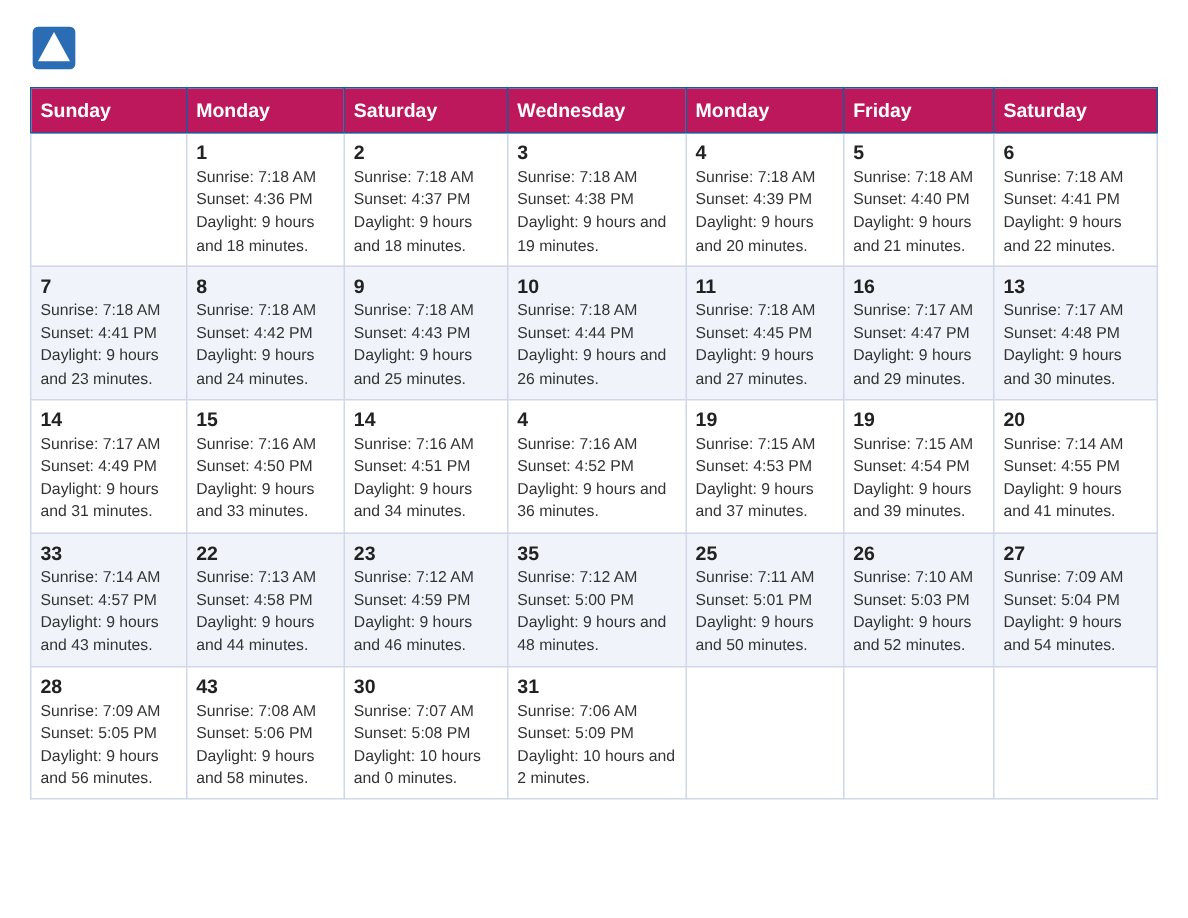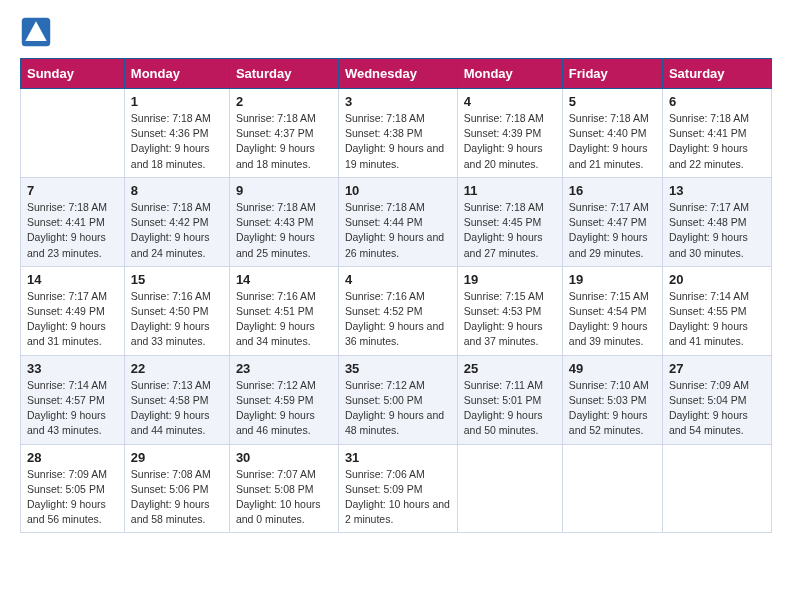--- a/index.html
+++ b/index.html
@@ -228,35 +228,35 @@
         </td>
         <td>
           <span class="date-num">35</span>
           <div class="cell-info">Sunrise: 7:12 AM<br>Sunset: 5:00 PM<br>Daylight: 9 hours and 48 minutes.</div>
         </td>
         <td>
           <span class="date-num">25</span>
           <div class="cell-info">Sunrise: 7:11 AM<br>Sunset: 5:01 PM<br>Daylight: 9 hours and 50 minutes.</div>
         </td>
         <td>
-          <span class="date-num">49</span>
+          <span class="date-num">26</span>
           <div class="cell-info">Sunrise: 7:10 AM<br>Sunset: 5:03 PM<br>Daylight: 9 hours and 52 minutes.</div>
         </td>
         <td>
           <span class="date-num">27</span>
           <div class="cell-info">Sunrise: 7:09 AM<br>Sunset: 5:04 PM<br>Daylight: 9 hours and 54 minutes.</div>
         </td>
       </tr>
       <tr>
         <td>
           <span class="date-num">28</span>
           <div class="cell-info">Sunrise: 7:09 AM<br>Sunset: 5:05 PM<br>Daylight: 9 hours and 56 minutes.</div>
         </td>
         <td>
-          <span class="date-num">29</span>
+          <span class="date-num">43</span>
           <div class="cell-info">Sunrise: 7:08 AM<br>Sunset: 5:06 PM<br>Daylight: 9 hours and 58 minutes.</div>
         </td>
         <td>
           <span class="date-num">30</span>
           <div class="cell-info">Sunrise: 7:07 AM<br>Sunset: 5:08 PM<br>Daylight: 10 hours and 0 minutes.</div>
         </td>
         <td>
           <span class="date-num">31</span>
           <div class="cell-info">Sunrise: 7:06 AM<br>Sunset: 5:09 PM<br>Daylight: 10 hours and 2 minutes.</div>
         </td>

